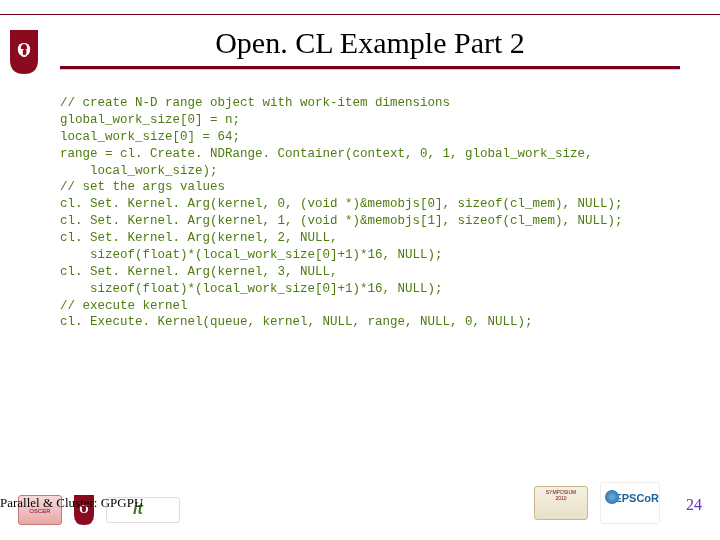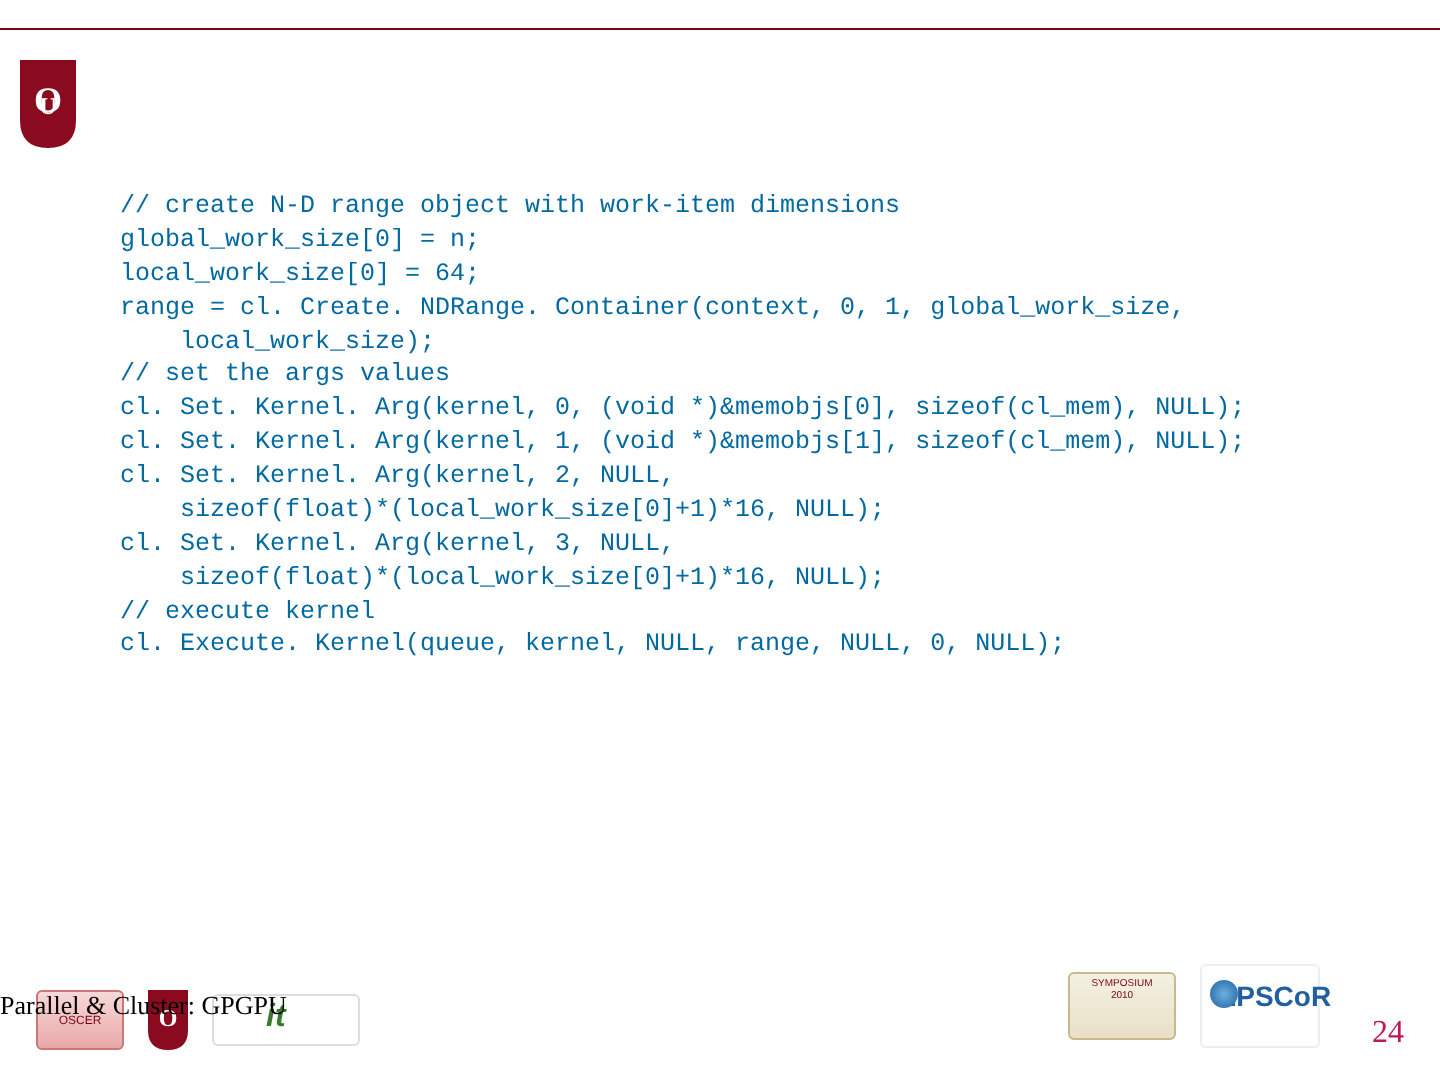--- a/index.html
+++ b/index.html
@@ -52,21 +52,21 @@
     background: #7a0019;
   }
   .code-block {
     position: absolute;
     top: 95px;
     left: 60px;
     right: 40px;
     font-family: "Courier New", Courier, monospace;
     font-size: 12.5px;
     line-height: 1.35;
-    color: #0369a1;
+    color: #4d7c0f;
     white-space: pre;
   }
   .footer {
     position: absolute;
     bottom: 10px;
     left: 0;
     right: 0;
     height: 54px;
     display: flex;
     align-items: center;
@@ -91,23 +91,23 @@
     position: absolute;
     right: 60px;
     bottom: 6px;
     display: flex;
     align-items: center;
     gap: 12px;
   }
   .page-num {
     position: absolute;
     right: 18px;
-    bottom: 4px;
+    bottom: 16px;
     font-size: 16px;
-    color: #be185d;
+    color: #6d28d9;
   }
   .badge {
     display: inline-block;
     border-radius: 3px;
   }
   .badge-oscer {
     width: 44px; height: 30px;
     background: linear-gradient(#f7d9d9,#e8a8a8);
     border: 1px solid #c77;
     font-size: 6px;
@@ -140,21 +140,21 @@
     color: #7a0019;
     text-align: center;
     padding-top: 2px;
     font-family: Arial,sans-serif;
   }
   .badge-epscor {
     width: 60px; height: 42px;
     background: #fff;
     border: 1px solid #eee;
     font-family: Arial,sans-serif;
-    font-size: 14px;
+    font-size: 11px;
     font-weight: bold;
     color: #2060a0;
     text-align: right;
     line-height: 30px;
     position: relative;
   }
   .badge-epscor::before {
     content: "";
     position: absolute;
     left: 4px; top: 7px;
@@ -174,20 +174,24 @@
   <div class="thin-rule"></div>
 
   <div class="logo-ou-top ou-shield">
     <svg viewBox="0 0 36 48" width="36" height="48">
       <path d="M4 2 h28 v30 q0 14 -14 14 q-14 0 -14 -14 z" fill="#8a0b1f"></path>
       <text x="18" y="28" text-anchor="middle" font-family="Georgia,serif" font-weight="bold" font-size="18" fill="#fff">O</text>
       <text x="18" y="28" text-anchor="middle" font-family="Georgia,serif" font-weight="bold" font-size="12" fill="#fff" dy="1">U</text>
     </svg>
   </div>
 
+  <div class="title-wrap">
+    <h1 class="title">Open. CL Example Part 2</h1>
+    <div class="title-rule"></div>
+  </div>
 
   <pre class="code-block">// create N-D range object with work-item dimensions
 global_work_size[0] = n;
 local_work_size[0] = 64;
 range = cl. Create. NDRange. Container(context, 0, 1, global_work_size,
     local_work_size);
 // set the args values
 cl. Set. Kernel. Arg(kernel, 0, (void *)&amp;memobjs[0], sizeof(cl_mem), NULL);
 cl. Set. Kernel. Arg(kernel, 1, (void *)&amp;memobjs[1], sizeof(cl_mem), NULL);
 cl. Set. Kernel. Arg(kernel, 2, NULL,

